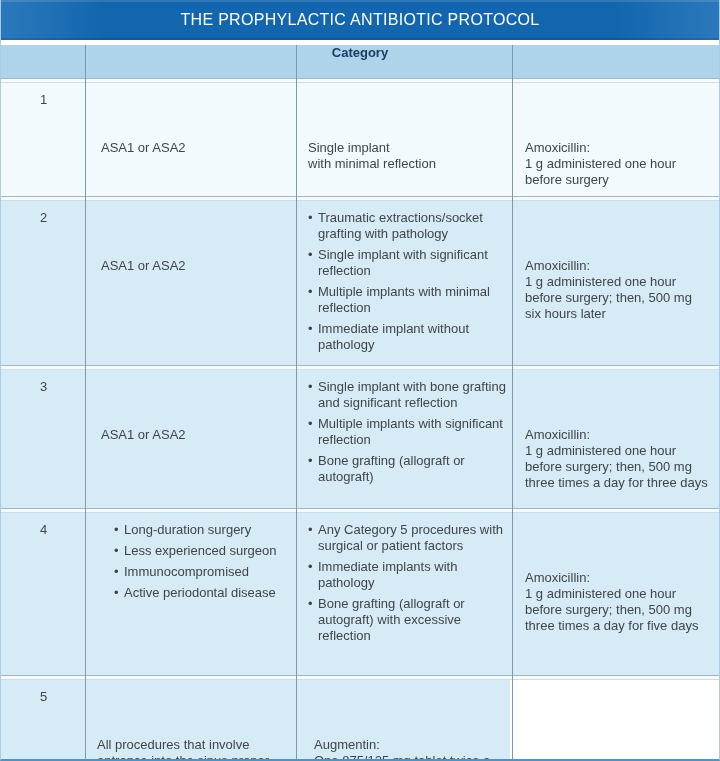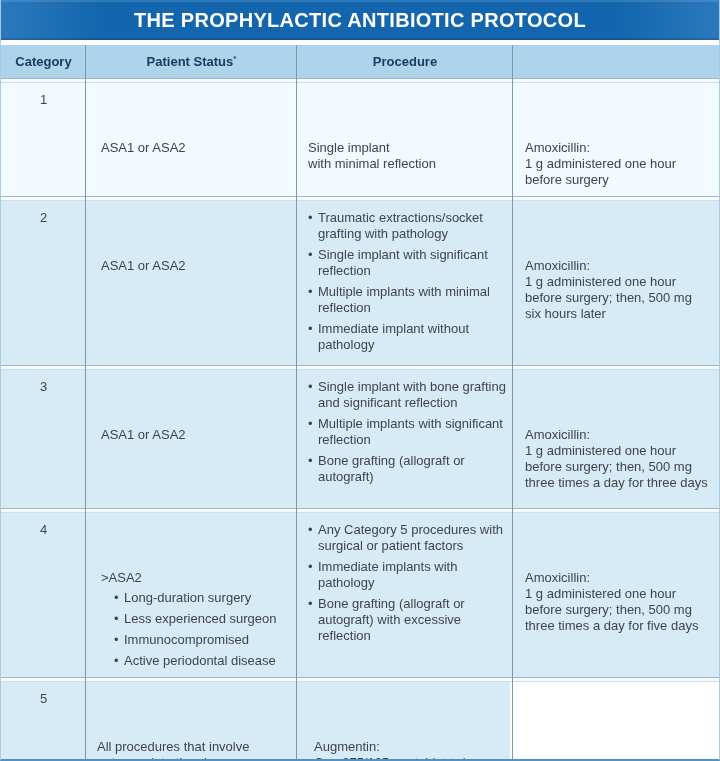--- a/index.html
+++ b/index.html
@@ -21,22 +21,22 @@
   .title-band {
     height: 40px;
     display: flex;
     align-items: center;
     justify-content: center;
     background: linear-gradient(90deg, #2b79bc 0%, var(--title_bar, #1366ad) 14%, var(--title_bar, #1366ad) 86%, #2b79bc 100%);
     box-shadow: inset 0 2px 0 rgba(255,255,255,0.12), inset 0 -2px 0 rgba(0,0,0,0.12);
   }
   .title {
     color: var(--title_text, #ffffff);
-    font-size: 20px;
-    font-weight: bold;
+    font-size: 16px;
+    font-weight: normal;
     letter-spacing: 0.3px;
   }
   .band-sep {
     height: 5px;
     background: #ffffff;
   }
   
   .grid { position: relative; }
   .vline {
     position: absolute;
@@ -48,20 +48,21 @@
   }
   .vline.v1 { left: 84px; }
   .vline.v2 { left: 295px; }
   .vline.v3 { left: 511px; }
 
   .thead {
     display: flex;
     height: 33px;
     align-items: center;
     background: var(--header_bg, #aed3ea);
+    flex-direction: column;
   }
   .hcell {
     color: var(--header_text, #1b3c63);
     font-size: 13px;
     font-weight: bold;
     text-align: center;
   }
   .hcell sup { font-size: 8px; vertical-align: super; line-height: 0; }
 
   .row-sep {
@@ -191,21 +192,20 @@
           </div>
           <div class="cell c3">
             <div class="lead">Amoxicillin:
 1 g administered one hour before surgery; then, 500 mg three times a day for three days</div>
           </div>
         </div>
         <div class="row-sep"></div>
         <div class="trow blue" style="min-height: 162px;">
           <div class="cell c0">4</div>
           <div class="cell c1">
-            <div class="lead">&gt;ASA2</div>
             <div class="bullets">
               <div class="bullet">
                 <span class="marker">•</span>
                 <span class="btext">Long-duration surgery</span>
               </div>
               <div class="bullet">
                 <span class="marker">•</span>
                 <span class="btext">Less experienced surgeon</span>
               </div>
               <div class="bullet">

